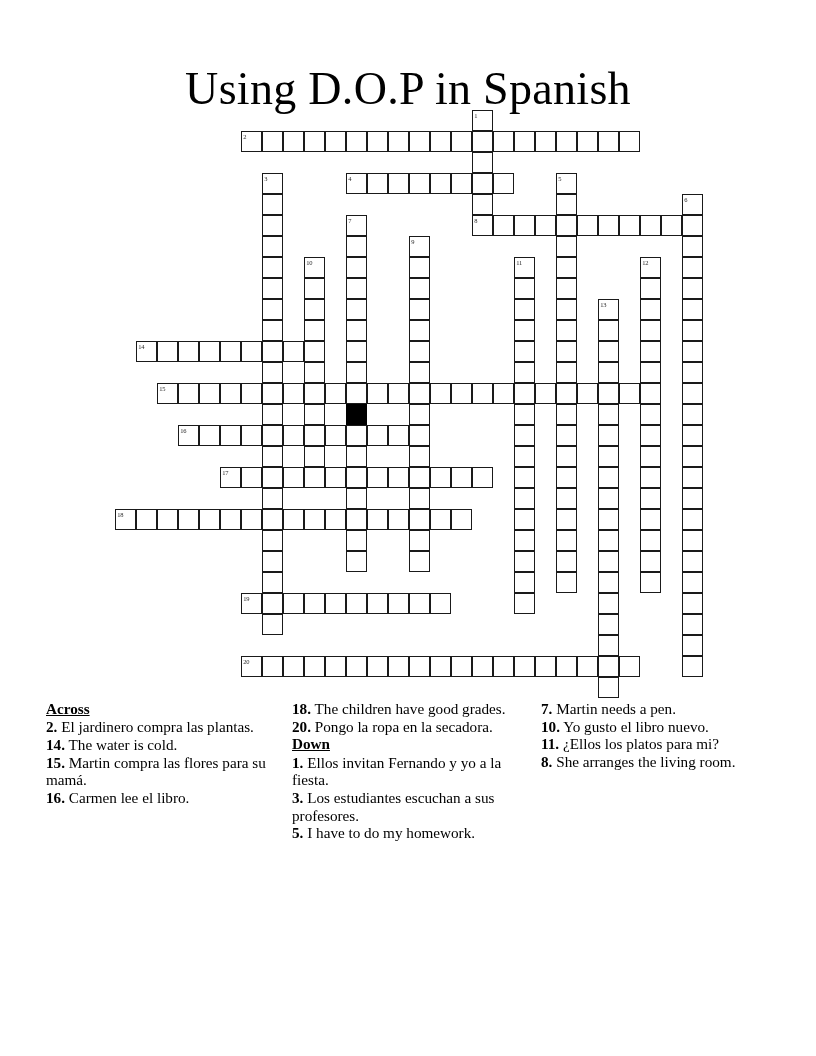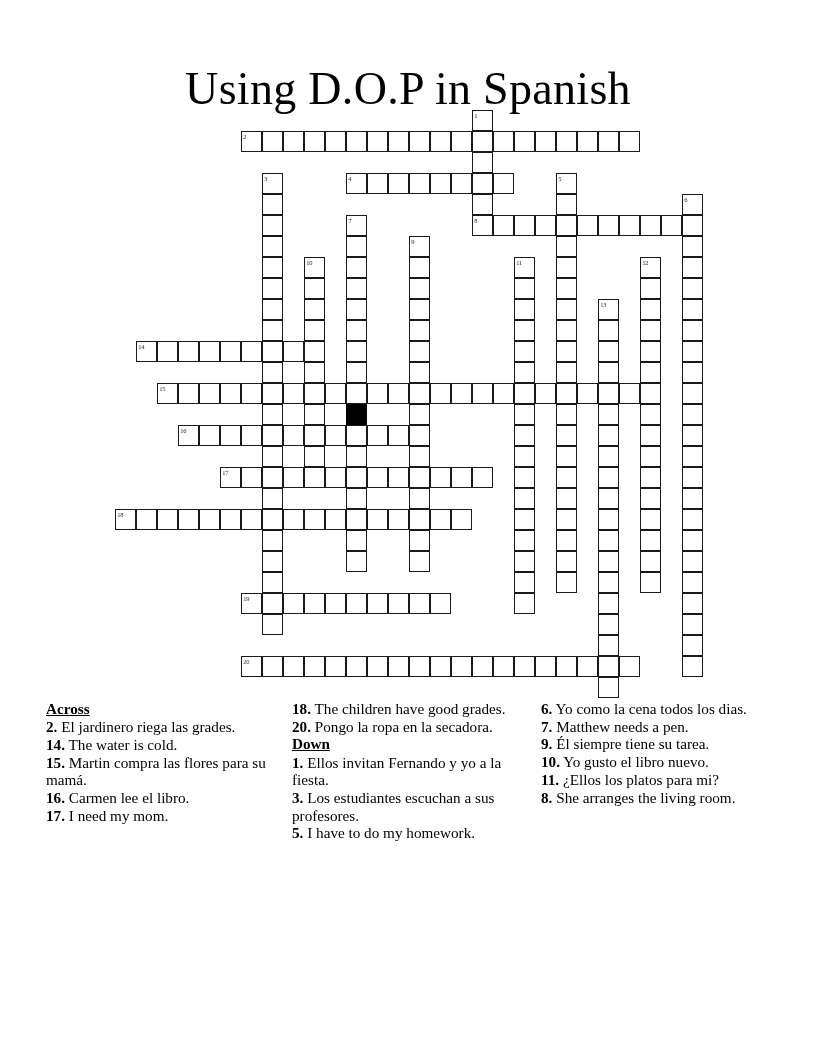--- a/index.html
+++ b/index.html
@@ -429,37 +429,34 @@
       <div class="cell" style="left: 514px; top: 656px;"></div>
       <div class="cell" style="left: 535px; top: 656px;"></div>
       <div class="cell" style="left: 556px; top: 656px;"></div>
       <div class="cell" style="left: 577px; top: 656px;"></div>
       <div class="cell" style="left: 619px; top: 656px;"></div>
     </div>
 
   <div class="clues">
     <div class="clue-col col1" id="clue-col-1">
         <span class="sect-head">Across</span>
-        <span class="clue"><span class="n">2.</span><span> El jardinero riega las grades.</span></span>
+        <span class="clue"><span class="n">2.</span><span> El jardinero compra las plantas.</span></span>
         <span class="clue"><span class="n">14.</span><span> The water is cold.</span></span>
         <span class="clue"><span class="n">15.</span><span> Martin compra las flores para su mamá.</span></span>
         <span class="clue"><span class="n">16.</span><span> Carmen lee el libro.</span></span>
-        <span class="clue"><span class="n">17.</span><span> I need my mom.</span></span>
       </div>
     <div class="clue-col col2" id="clue-col-2">
         <span class="clue"><span class="n">18.</span><span> The children have good grades.</span></span>
         <span class="clue"><span class="n">20.</span><span> Pongo la ropa en la secadora.</span></span>
         <span class="sect-head">Down</span>
         <span class="clue"><span class="n">1.</span><span> Ellos invitan Fernando y yo a la fiesta.</span></span>
         <span class="clue"><span class="n">3.</span><span> Los estudiantes escuchan a sus profesores.</span></span>
         <span class="clue"><span class="n">5.</span><span> I have to do my homework.</span></span>
       </div>
     <div class="clue-col col3" id="clue-col-3">
-        <span class="clue"><span class="n">6.</span><span> Yo como la cena todos los dias.</span></span>
-        <span class="clue"><span class="n">7.</span><span> Matthew needs a pen.</span></span>
-        <span class="clue"><span class="n">9.</span><span> Él siempre tiene su tarea.</span></span>
+        <span class="clue"><span class="n">7.</span><span> Martin needs a pen.</span></span>
         <span class="clue"><span class="n">10.</span><span> Yo gusto el libro nuevo.</span></span>
         <span class="clue"><span class="n">11.</span><span> ¿Ellos los platos para mi?</span></span>
         <span class="clue"><span class="n">8.</span><span> She arranges the living room.</span></span>
       </div>
   </div>
 
 </div>
 
 </body></html>

